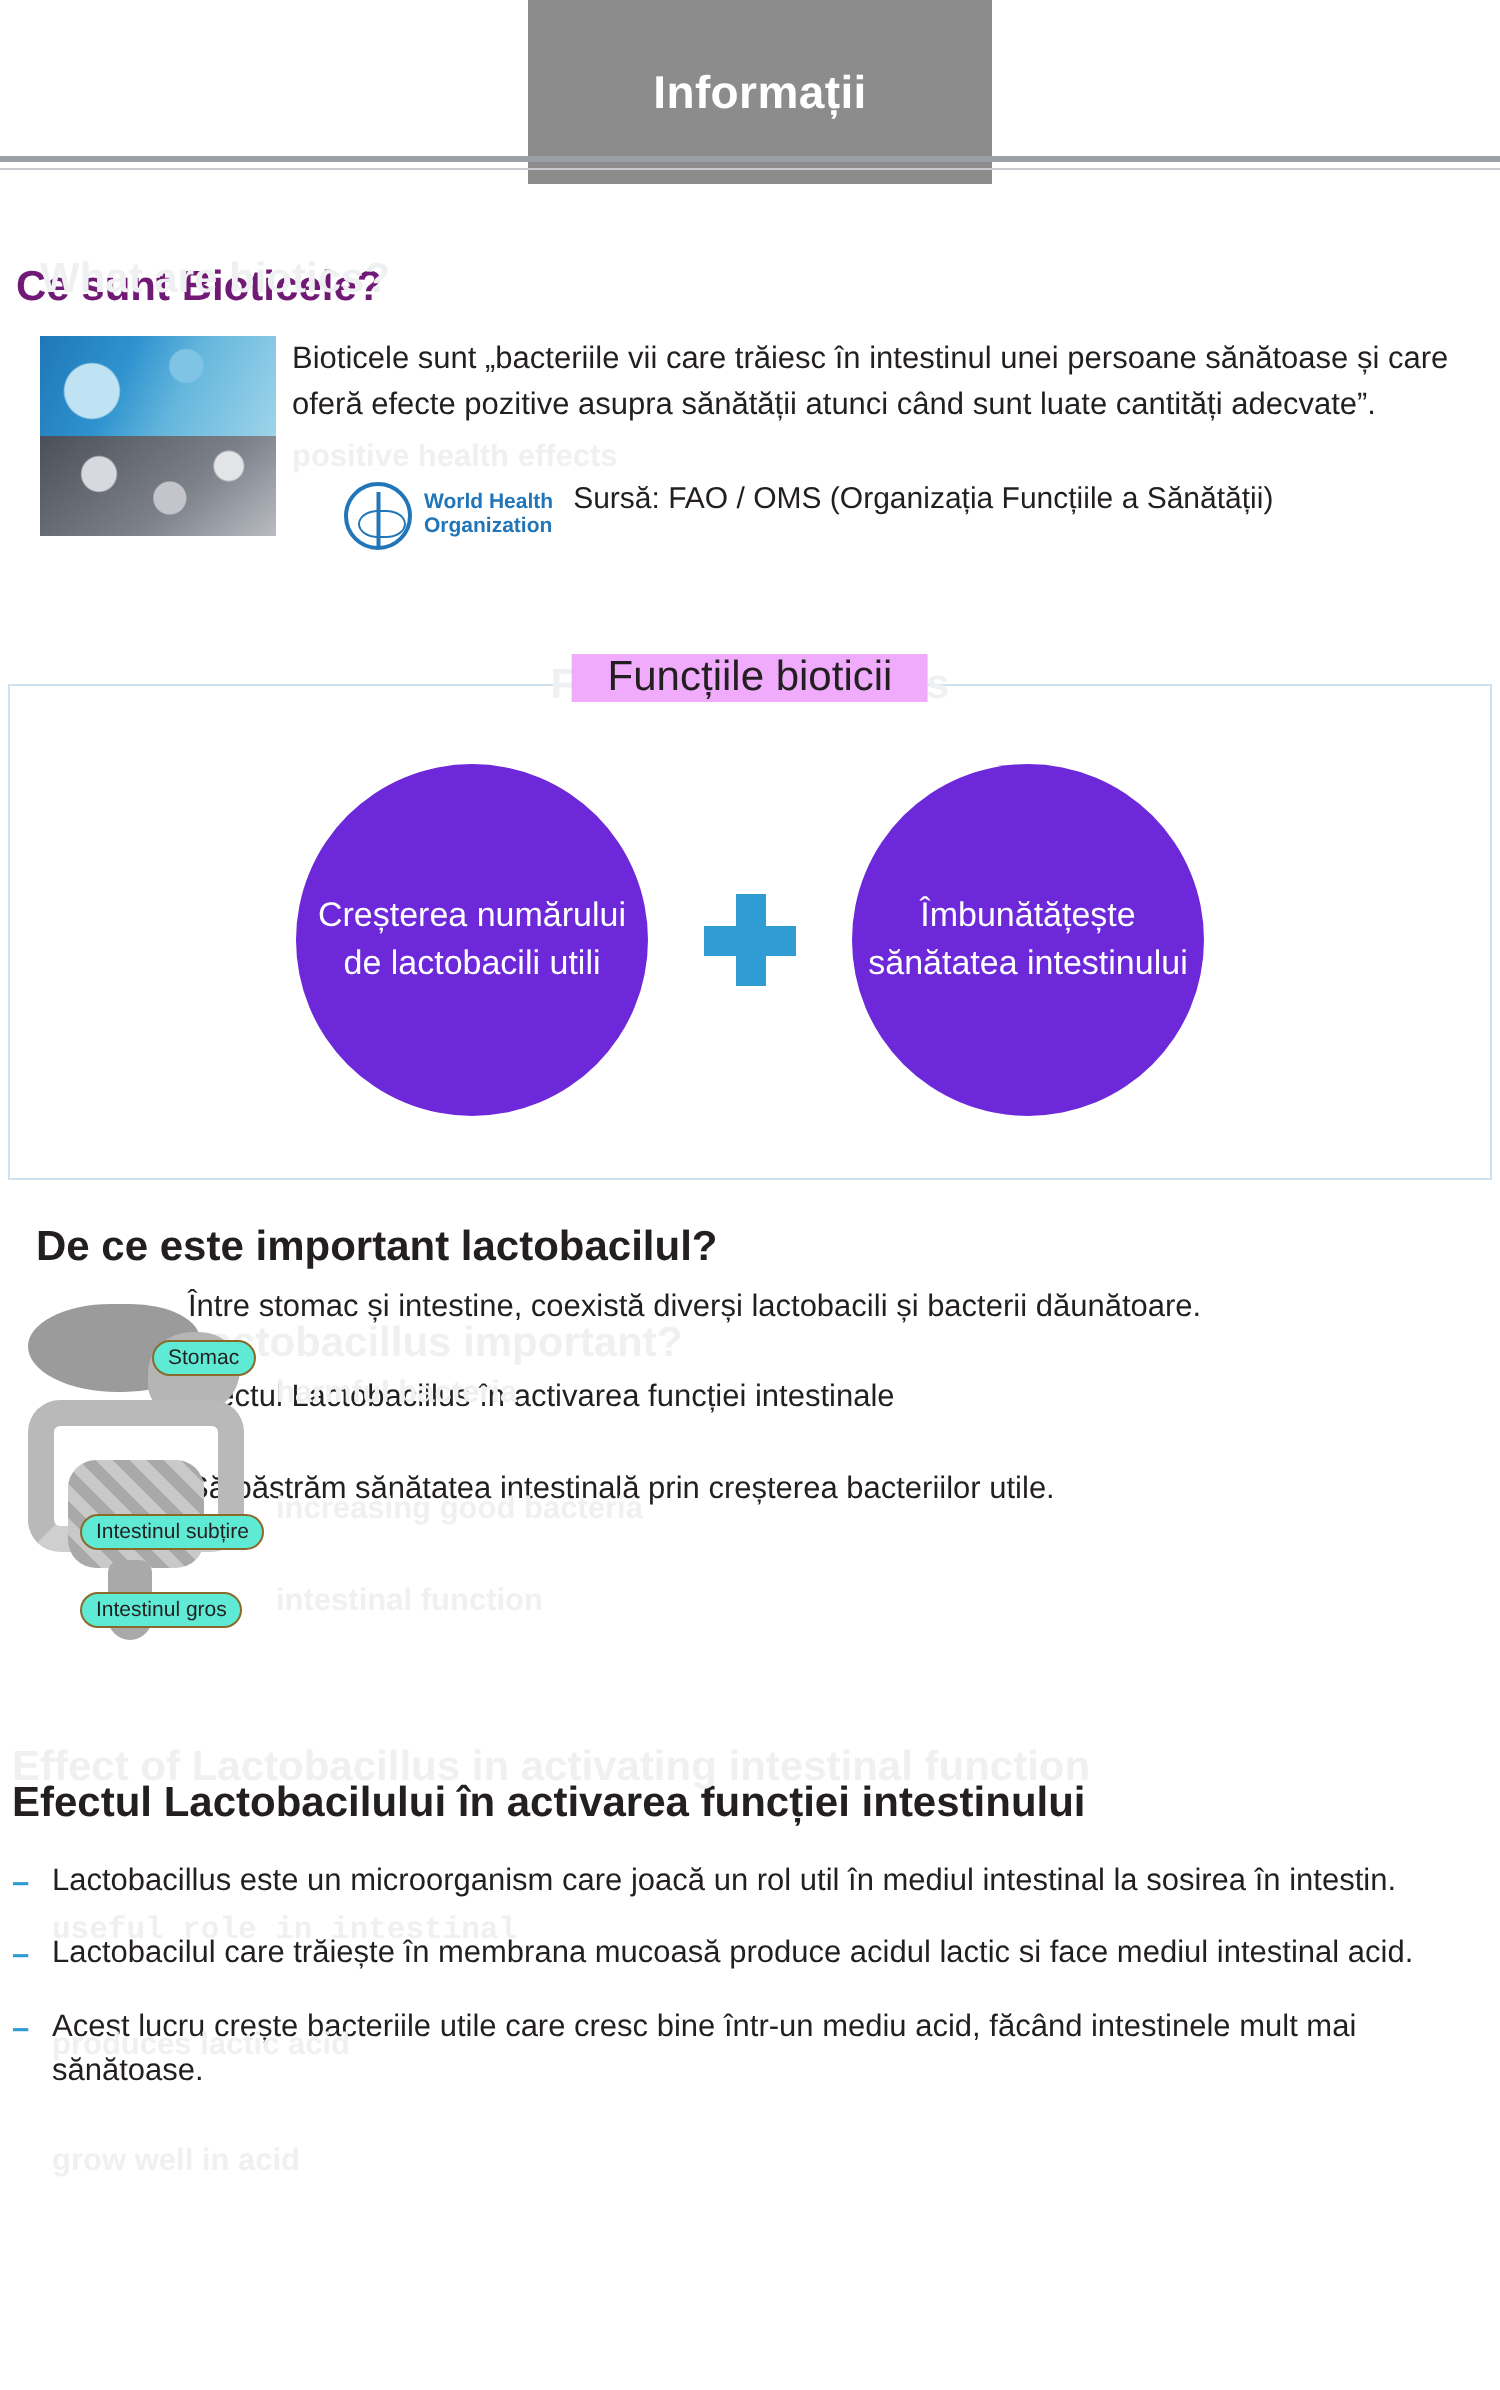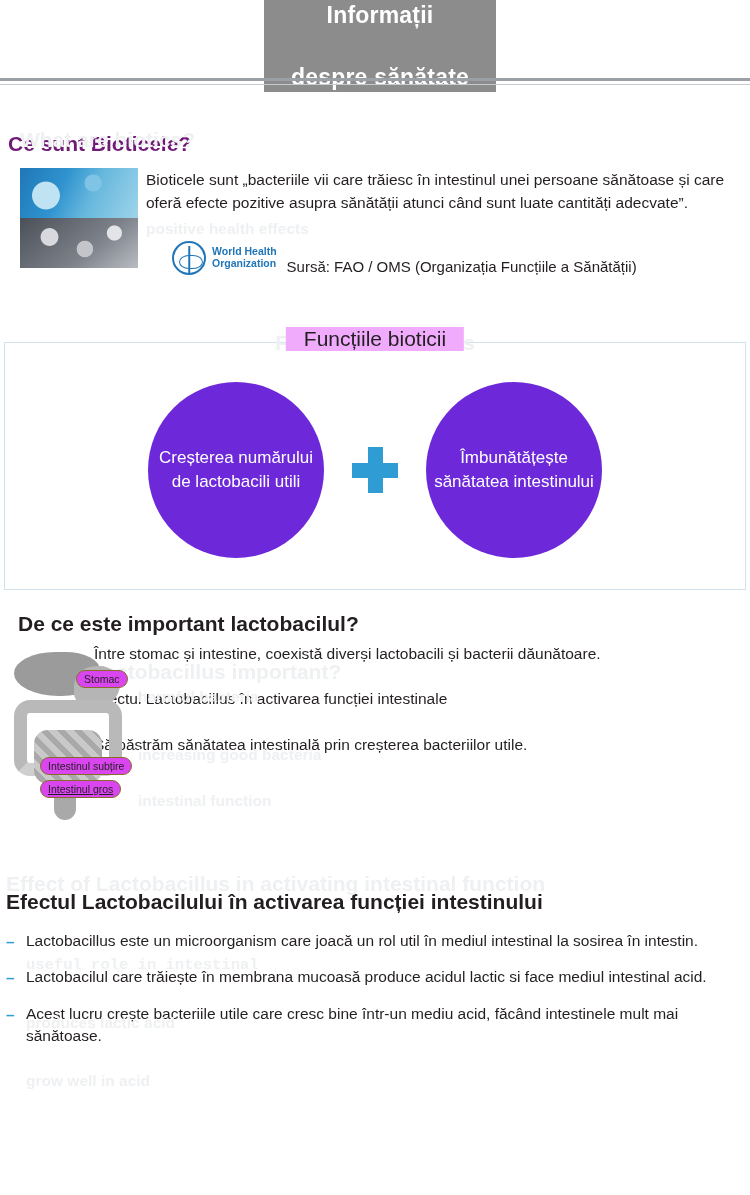--- a/index.html
+++ b/index.html
@@ -92,21 +92,21 @@
   .s1-body {
     margin-left:134px;
     padding-right:20px;
     font-size:15.5px;
     line-height:1.5;
   }
   .source-row {
     margin-left:160px;
     margin-top:26px;
     display:flex;
-    align-items:flex-end;
+    align-items:flex-start;
     gap:10px;
   }
   .who-logo { display:flex; align-items:center; gap:6px; }
   .who-mark {
     width:34px; height:34px;
     border-radius:50%;
     background:#ffffff;
     border:2px solid #2176b9;
     position:relative;
   }
@@ -222,29 +222,29 @@
   .organ .rectum {
     position:absolute; left:46px; top:132px;
     width:22px; height:40px;
     background:#a9a9a9;
     border-radius:8px 8px 14px 14px;
   }
   .tag {
     position:absolute;
     border:1px solid #8a6a2a;
     border-radius:10px;
-    background:#d946ef;
+    background:#5eead4;
     color:#231f20;
     font-size:10.5px;
     padding:2px 7px;
     white-space:nowrap;
   }
   .tag.stomac { left:68px; top:22px; }
   .tag.subtire { left:32px; top:109px; }
-  .tag.gros { left:32px; top:132px;text-decoration:underline; }
+  .tag.gros { left:32px; top:148px; }
   .s2-body {
     margin-left:94px;
     padding-right:22px;
     font-size:15.5px;
     line-height:1.5;
   }
   .s2-body p { margin:0 0 22px 0; }
   .s2-body p:last-child { margin-bottom:0; }
 
   
@@ -266,21 +266,20 @@
     color:#2f9cd4;
     font-weight:bold;
   }
 </style>
 </head>
 <body>
 
 <div class="header-wrap">
   <div class="header-band">
     <span>Informații</span>
-    <span>despre sănătate</span>
   </div>
   <div class="header-rule"></div>
   <div class="header-rule2"></div>
 </div>
 
 <div class="sec1">
   <div class="h-title">Ce sunt Bioticele?</div>
 
   <div style="position:relative; min-height:150px;margin-left:12px;">
     <div class="ghost" style="left:8px; top:-40px; font-size:21px;">What are biotics?</div>

